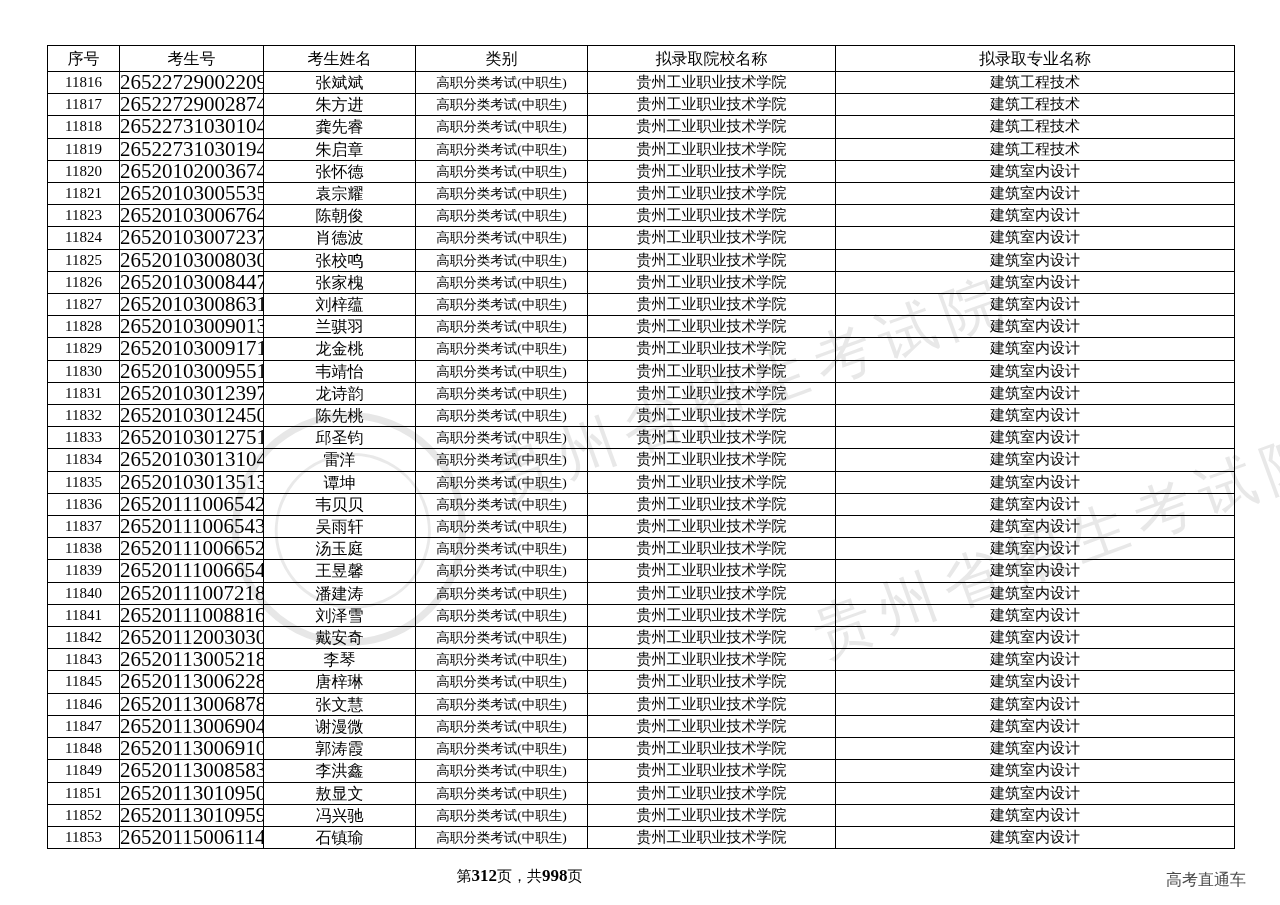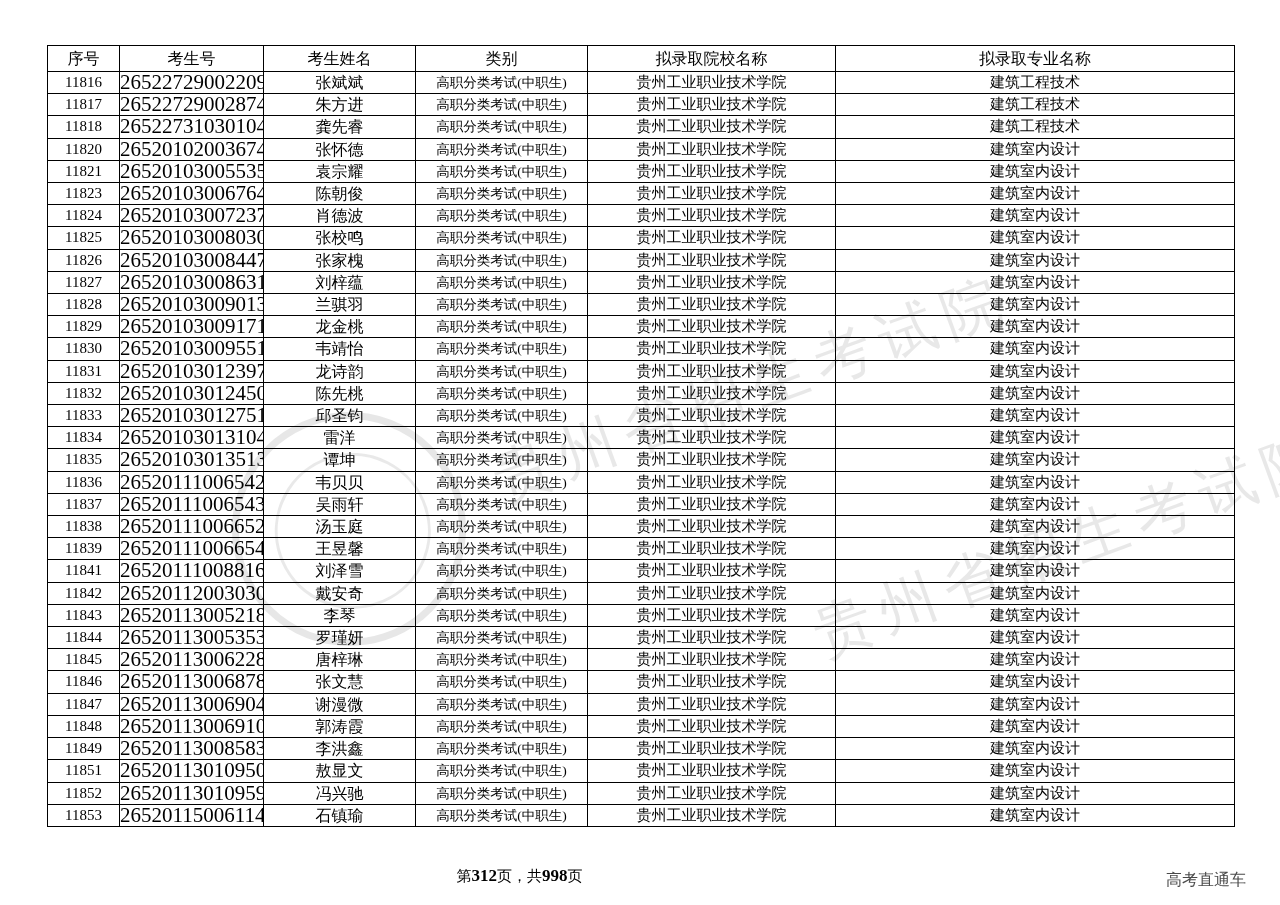--- a/index.html
+++ b/index.html
@@ -171,20 +171,28 @@
         </tr>
         <tr>
           <td class="seq">11818</td>
           <td class="exam">26522731030104</td>
           <td class="name">龚先睿</td>
           <td class="cat">高职分类考试(中职生)</td>
           <td class="school">贵州工业职业技术学院</td>
           <td class="major">建筑工程技术</td>
         </tr>
         <tr>
+          <td class="seq">11819</td>
+          <td class="exam">26522731030194</td>
+          <td class="name">朱启章</td>
+          <td class="cat">高职分类考试(中职生)</td>
+          <td class="school">贵州工业职业技术学院</td>
+          <td class="major">建筑工程技术</td>
+        </tr>
+        <tr>
           <td class="seq">11820</td>
           <td class="exam">26520102003674</td>
           <td class="name">张怀德</td>
           <td class="cat">高职分类考试(中职生)</td>
           <td class="school">贵州工业职业技术学院</td>
           <td class="major">建筑室内设计</td>
         </tr>
         <tr>
           <td class="seq">11821</td>
           <td class="exam">26520103005535</td>
@@ -323,20 +331,28 @@
         </tr>
         <tr>
           <td class="seq">11839</td>
           <td class="exam">26520111006654</td>
           <td class="name">王昱馨</td>
           <td class="cat">高职分类考试(中职生)</td>
           <td class="school">贵州工业职业技术学院</td>
           <td class="major">建筑室内设计</td>
         </tr>
         <tr>
+          <td class="seq">11840</td>
+          <td class="exam">26520111007218</td>
+          <td class="name">潘建涛</td>
+          <td class="cat">高职分类考试(中职生)</td>
+          <td class="school">贵州工业职业技术学院</td>
+          <td class="major">建筑室内设计</td>
+        </tr>
+        <tr>
           <td class="seq">11841</td>
           <td class="exam">26520111008816</td>
           <td class="name">刘泽雪</td>
           <td class="cat">高职分类考试(中职生)</td>
           <td class="school">贵州工业职业技术学院</td>
           <td class="major">建筑室内设计</td>
         </tr>
         <tr>
           <td class="seq">11842</td>
           <td class="exam">26520112003030</td>
@@ -347,28 +363,20 @@
         </tr>
         <tr>
           <td class="seq">11843</td>
           <td class="exam">26520113005218</td>
           <td class="name">李琴</td>
           <td class="cat">高职分类考试(中职生)</td>
           <td class="school">贵州工业职业技术学院</td>
           <td class="major">建筑室内设计</td>
         </tr>
         <tr>
-          <td class="seq">11844</td>
-          <td class="exam">26520113005353</td>
-          <td class="name">罗瑾妍</td>
-          <td class="cat">高职分类考试(中职生)</td>
-          <td class="school">贵州工业职业技术学院</td>
-          <td class="major">建筑室内设计</td>
-        </tr>
-        <tr>
           <td class="seq">11845</td>
           <td class="exam">26520113006228</td>
           <td class="name">唐梓琳</td>
           <td class="cat">高职分类考试(中职生)</td>
           <td class="school">贵州工业职业技术学院</td>
           <td class="major">建筑室内设计</td>
         </tr>
         <tr>
           <td class="seq">11846</td>
           <td class="exam">26520113006878</td>

